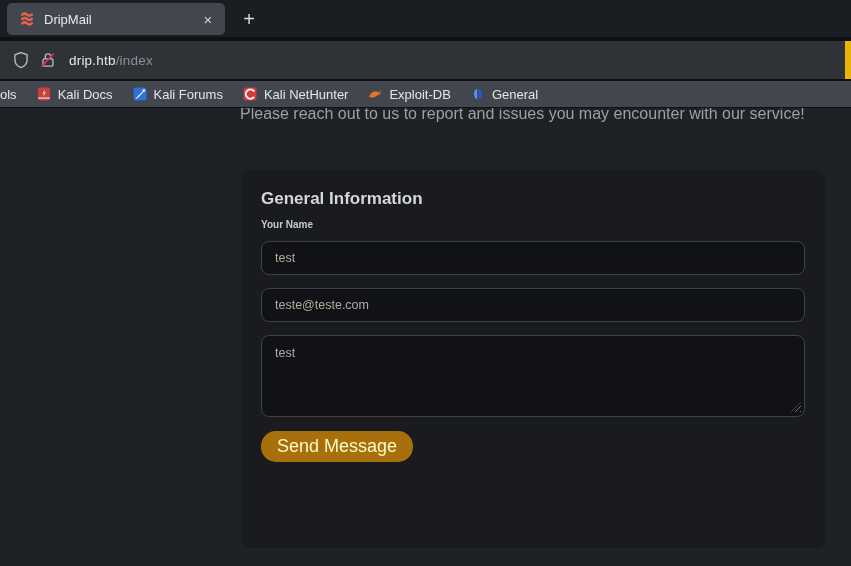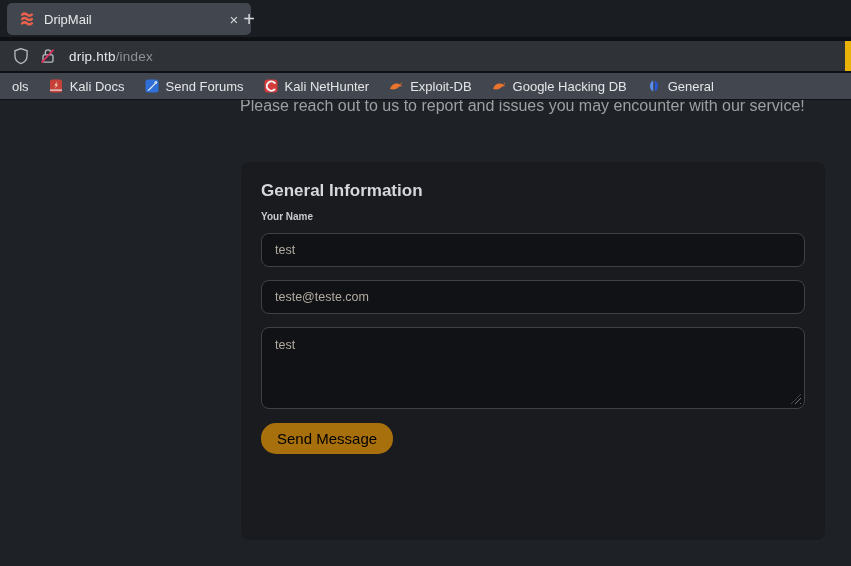--- a/index.html
+++ b/index.html
@@ -1,47 +1,47 @@
 <!DOCTYPE html>
 <html><head>
 <meta charset="utf-8">
 <style>
   * { margin:0; padding:0; box-sizing:border-box; }
   html,body { width:851px; height:566px; overflow:hidden; background:#1e2125;
     font-family:"Liberation Sans", sans-serif; }
 
   
   .tabbar { position:relative; height:37px; background:#1a1d21; }
-  .tab { position:absolute; left:7px; top:3px; width:244px; height:32px;
+  .tab { position:absolute; left:7px; top:3px; width:218px; height:32px;
     background:#42464e; border-radius:5px; display:flex; align-items:center;
     gap:9px; padding:0 6px 0 12px; cursor:default; }
   .tab-favicon { width:16px; height:16px; display:flex; }
   .tab-title { flex:1; color:#e8e9eb; font-size:13px; white-space:nowrap; overflow:hidden; }
   .tab-close { width:22px; height:22px; display:flex; align-items:center; justify-content:center;
     color:#d3d5d8; font-size:15px; border-radius:4px; cursor:pointer; }
   .newtab-btn { position:absolute; left:235px; top:5px; width:28px; height:28px;
     display:flex; align-items:center; justify-content:center; color:#d7d9db;
     font-size:20px; font-weight:300; border-radius:4px; cursor:pointer; }
 
   
-  .urlrow { height:36px; background:#eab308; border-top:4px solid #0e1013;
+  .urlrow { height:44px; background:#eab308; border-top:4px solid #0e1013;
     border-bottom:2px solid #0e1013; display:flex; }
   .urlfield { flex:1; margin-right:6px; background:#2f3237; display:flex;
     align-items:center; gap:9px; padding:0 12px; cursor:text; }
   .urlicon { width:18px; height:18px; display:flex; flex-shrink:0; cursor:pointer; }
   .url-text { font-size:13.5px; letter-spacing:.2px; margin-left:3px; white-space:nowrap; }
   .url-host { color:#e7e8ea; }
   .url-path { color:#8d9298; }
 
   
   .bmbar { height:27px; background:#42464f; border-bottom:1px solid #101214;
     display:flex; align-items:center; gap:19px; overflow:hidden; }
   .bm-item { display:flex; align-items:center; gap:6px; color:#e4e5e7;
     font-size:13px; white-space:nowrap; cursor:pointer; flex-shrink:0; }
-  .bm-item:first-child { margin-left:12px;align-items:flex-end; }
+  .bm-item:first-child { margin-left:0;align-items:flex-end; }
   .bm-icon { width:16px; height:16px; display:flex; flex-shrink:0; }
 
   
   .content { position:relative; height:509px; background:#1e2125; overflow:hidden; }
   .intro { position:absolute; left:240px; top:-7px; width:570px;
     font-size:16px; line-height:26px; color:#9aa0a5; }
   .card { position:absolute; left:241px; top:62px; width:584px; height:378px;
     background:#191b1f; border-radius:8px; padding:19px 20px; }
   .card-title { font-size:17px; line-height:20px; font-weight:bold; color:#d5d7d9;
     margin-bottom:9px; }
@@ -54,21 +54,21 @@
   .ta-wrap { position:relative; margin-bottom:14px; }
   .text-area { display:block; width:100%; height:82px; background:#101216;
     border:1px solid #3e4248; border-radius:8px; color:#b2aba0; font-size:12.5px;
     padding:10px 13px; resize:none; outline:none;
     font-family:"Liberation Sans", sans-serif; }
   .resize-grip { position:absolute; right:4px; bottom:5px; width:10px; height:10px;
     clip-path:polygon(100% 0,100% 100%,0 100%);
     background:repeating-linear-gradient(135deg,#70757b 0 1px,transparent 1px 3.2px);
     cursor:nwse-resize; }
   .send-btn { display:inline-block; height:31px; padding:0 16px; background:#a8700d;
-    border:none; border-radius:15px; color:#000000; font-size:15px; cursor:pointer;
+    border:none; border-radius:15px; color:#fef9c3; font-size:18px; cursor:pointer;
     font-family:"Liberation Sans", sans-serif; }
 </style>
 </head>
 <body>
 
 <div class="tabbar">
   <div class="tab">
     <span class="tab-favicon">
       <svg viewBox="0 0 16 16" width="16" height="16">
         <g stroke="#e8614b" stroke-width="2.5" fill="none" stroke-linecap="round">
@@ -119,48 +119,39 @@
     <span>Kali Docs</span>
   </div>
   <div class="bm-item">
     <span class="bm-icon">
       <svg viewBox="0 0 16 16" width="16" height="16">
         <rect x="1.5" y="1.5" width="13" height="13" rx="2.5" fill="#2f6fd8"></rect>
         <path d="M3 13 L11.5 4.5 L13 3 L12 5.5 L5.5 12.2 Z" fill="#eef2f6"></path>
         <circle cx="11.8" cy="4.4" r="1.5" fill="#cfd8e2"></circle>
       </svg>
     </span>
-    <span>Send Forums</span>
+    <span>Kali Forums</span>
   </div>
   <div class="bm-item">
     <span class="bm-icon">
       <svg viewBox="0 0 16 16" width="16" height="16">
         <rect x="1.5" y="1.5" width="13" height="13" rx="3" fill="#d43b3b"></rect>
         <path d="M11.5 11.5 A4.6 4.6 0 1 1 11.8 5" fill="none" stroke="#f3f4f6" stroke-width="2" stroke-linecap="round"></path>
       </svg>
     </span>
     <span>Kali NetHunter</span>
   </div>
   <div class="bm-item">
     <span class="bm-icon">
       <svg viewBox="0 0 16 16" width="16" height="16">
         <path d="M2 11 C3 7 6 5 9.5 5.5 C12 5.8 13.5 7 14 8.5 C12.5 8 11.5 8.2 10.5 9.2 C9.5 10.2 7.5 11.5 5 11.5 Z" fill="#e8732c"></path>
         <path d="M12.5 5.5 L14.5 4.2 L13.2 6.4 Z" fill="#e8732c"></path>
       </svg>
     </span>
     <span>Exploit-DB</span>
-  </div>
-  <div class="bm-item">
-    <span class="bm-icon">
-      <svg viewBox="0 0 16 16" width="16" height="16">
-        <path d="M2 11 C3 7 6 5 9.5 5.5 C12 5.8 13.5 7 14 8.5 C12.5 8 11.5 8.2 10.5 9.2 C9.5 10.2 7.5 11.5 5 11.5 Z" fill="#e8732c"></path>
-        <path d="M12.5 5.5 L14.5 4.2 L13.2 6.4 Z" fill="#e8732c"></path>
-      </svg>
-    </span>
-    <span>Google Hacking DB</span>
   </div>
   <div class="bm-item">
     <span class="bm-icon">
       <svg viewBox="0 0 16 16" width="16" height="16">
         <path d="M7.2 2.5 C5 3.5 4 5.5 4 8 C4 10.5 5 12.5 7.2 13.5 Z" fill="#5b8ef0"></path>
         <path d="M8.8 2.5 C11 3.5 12 5.5 12 8 C12 10.5 11 12.5 8.8 13.5 Z" fill="#2557d6"></path>
       </svg>
     </span>
     <span>General</span>
   </div>

